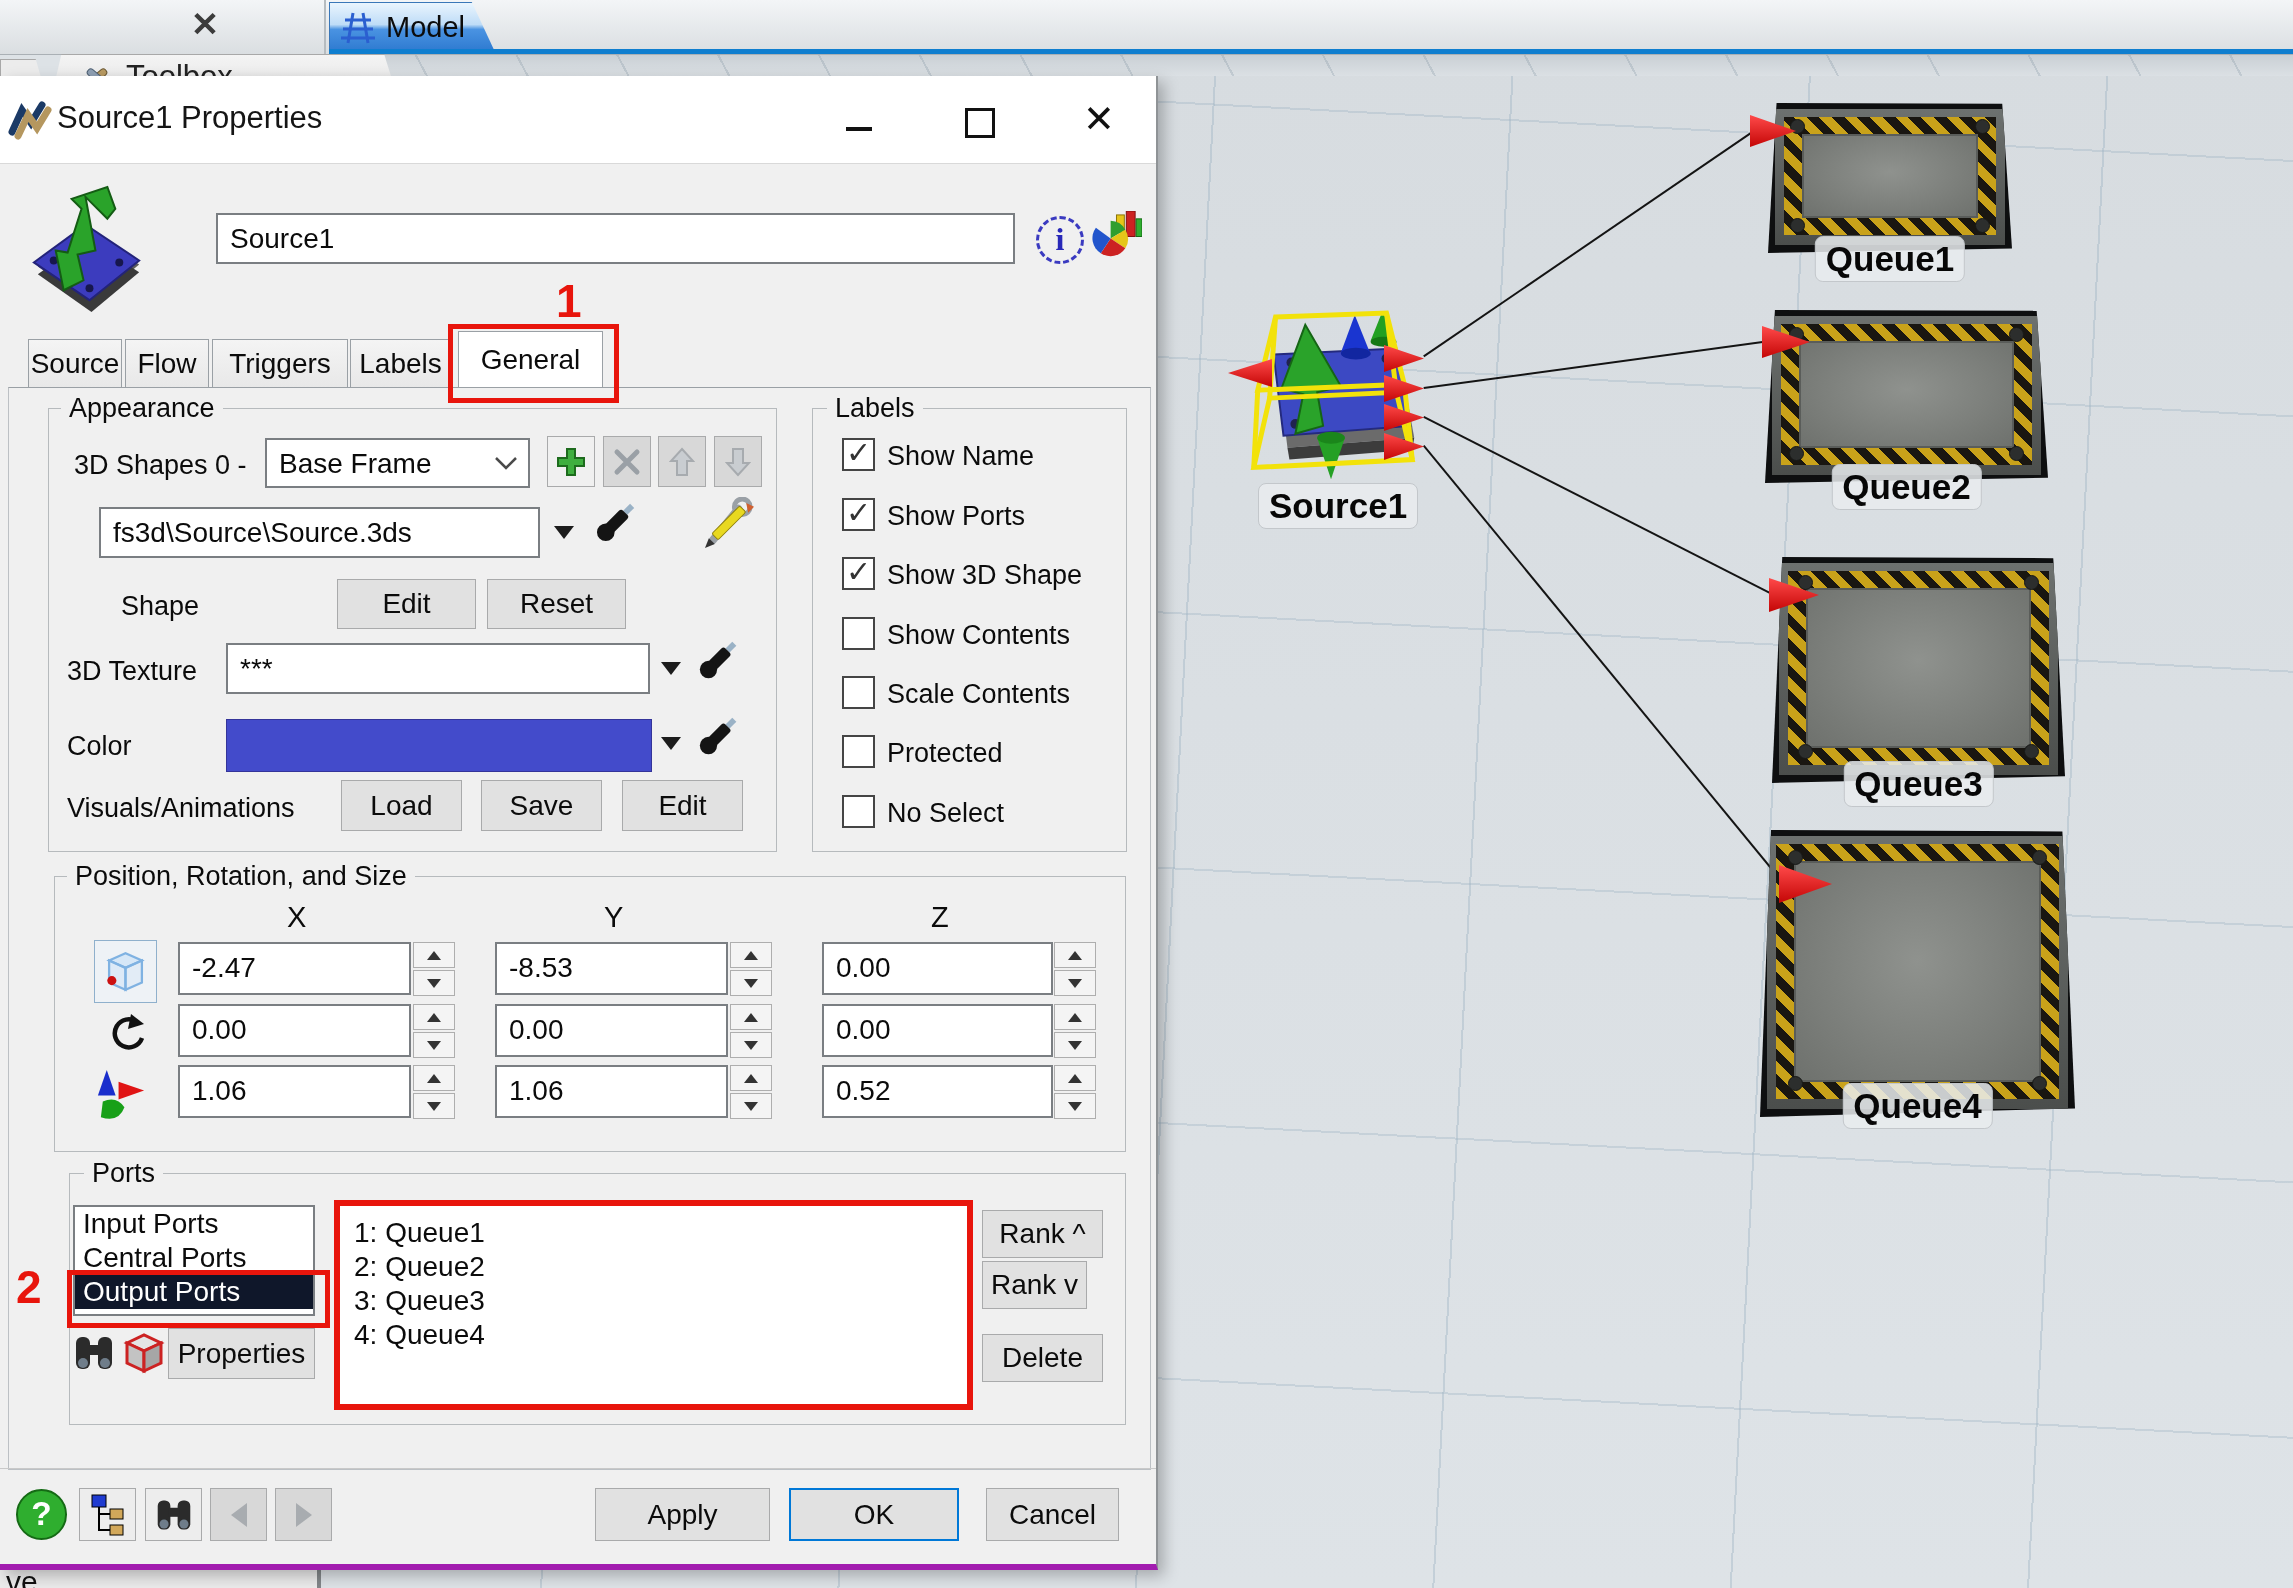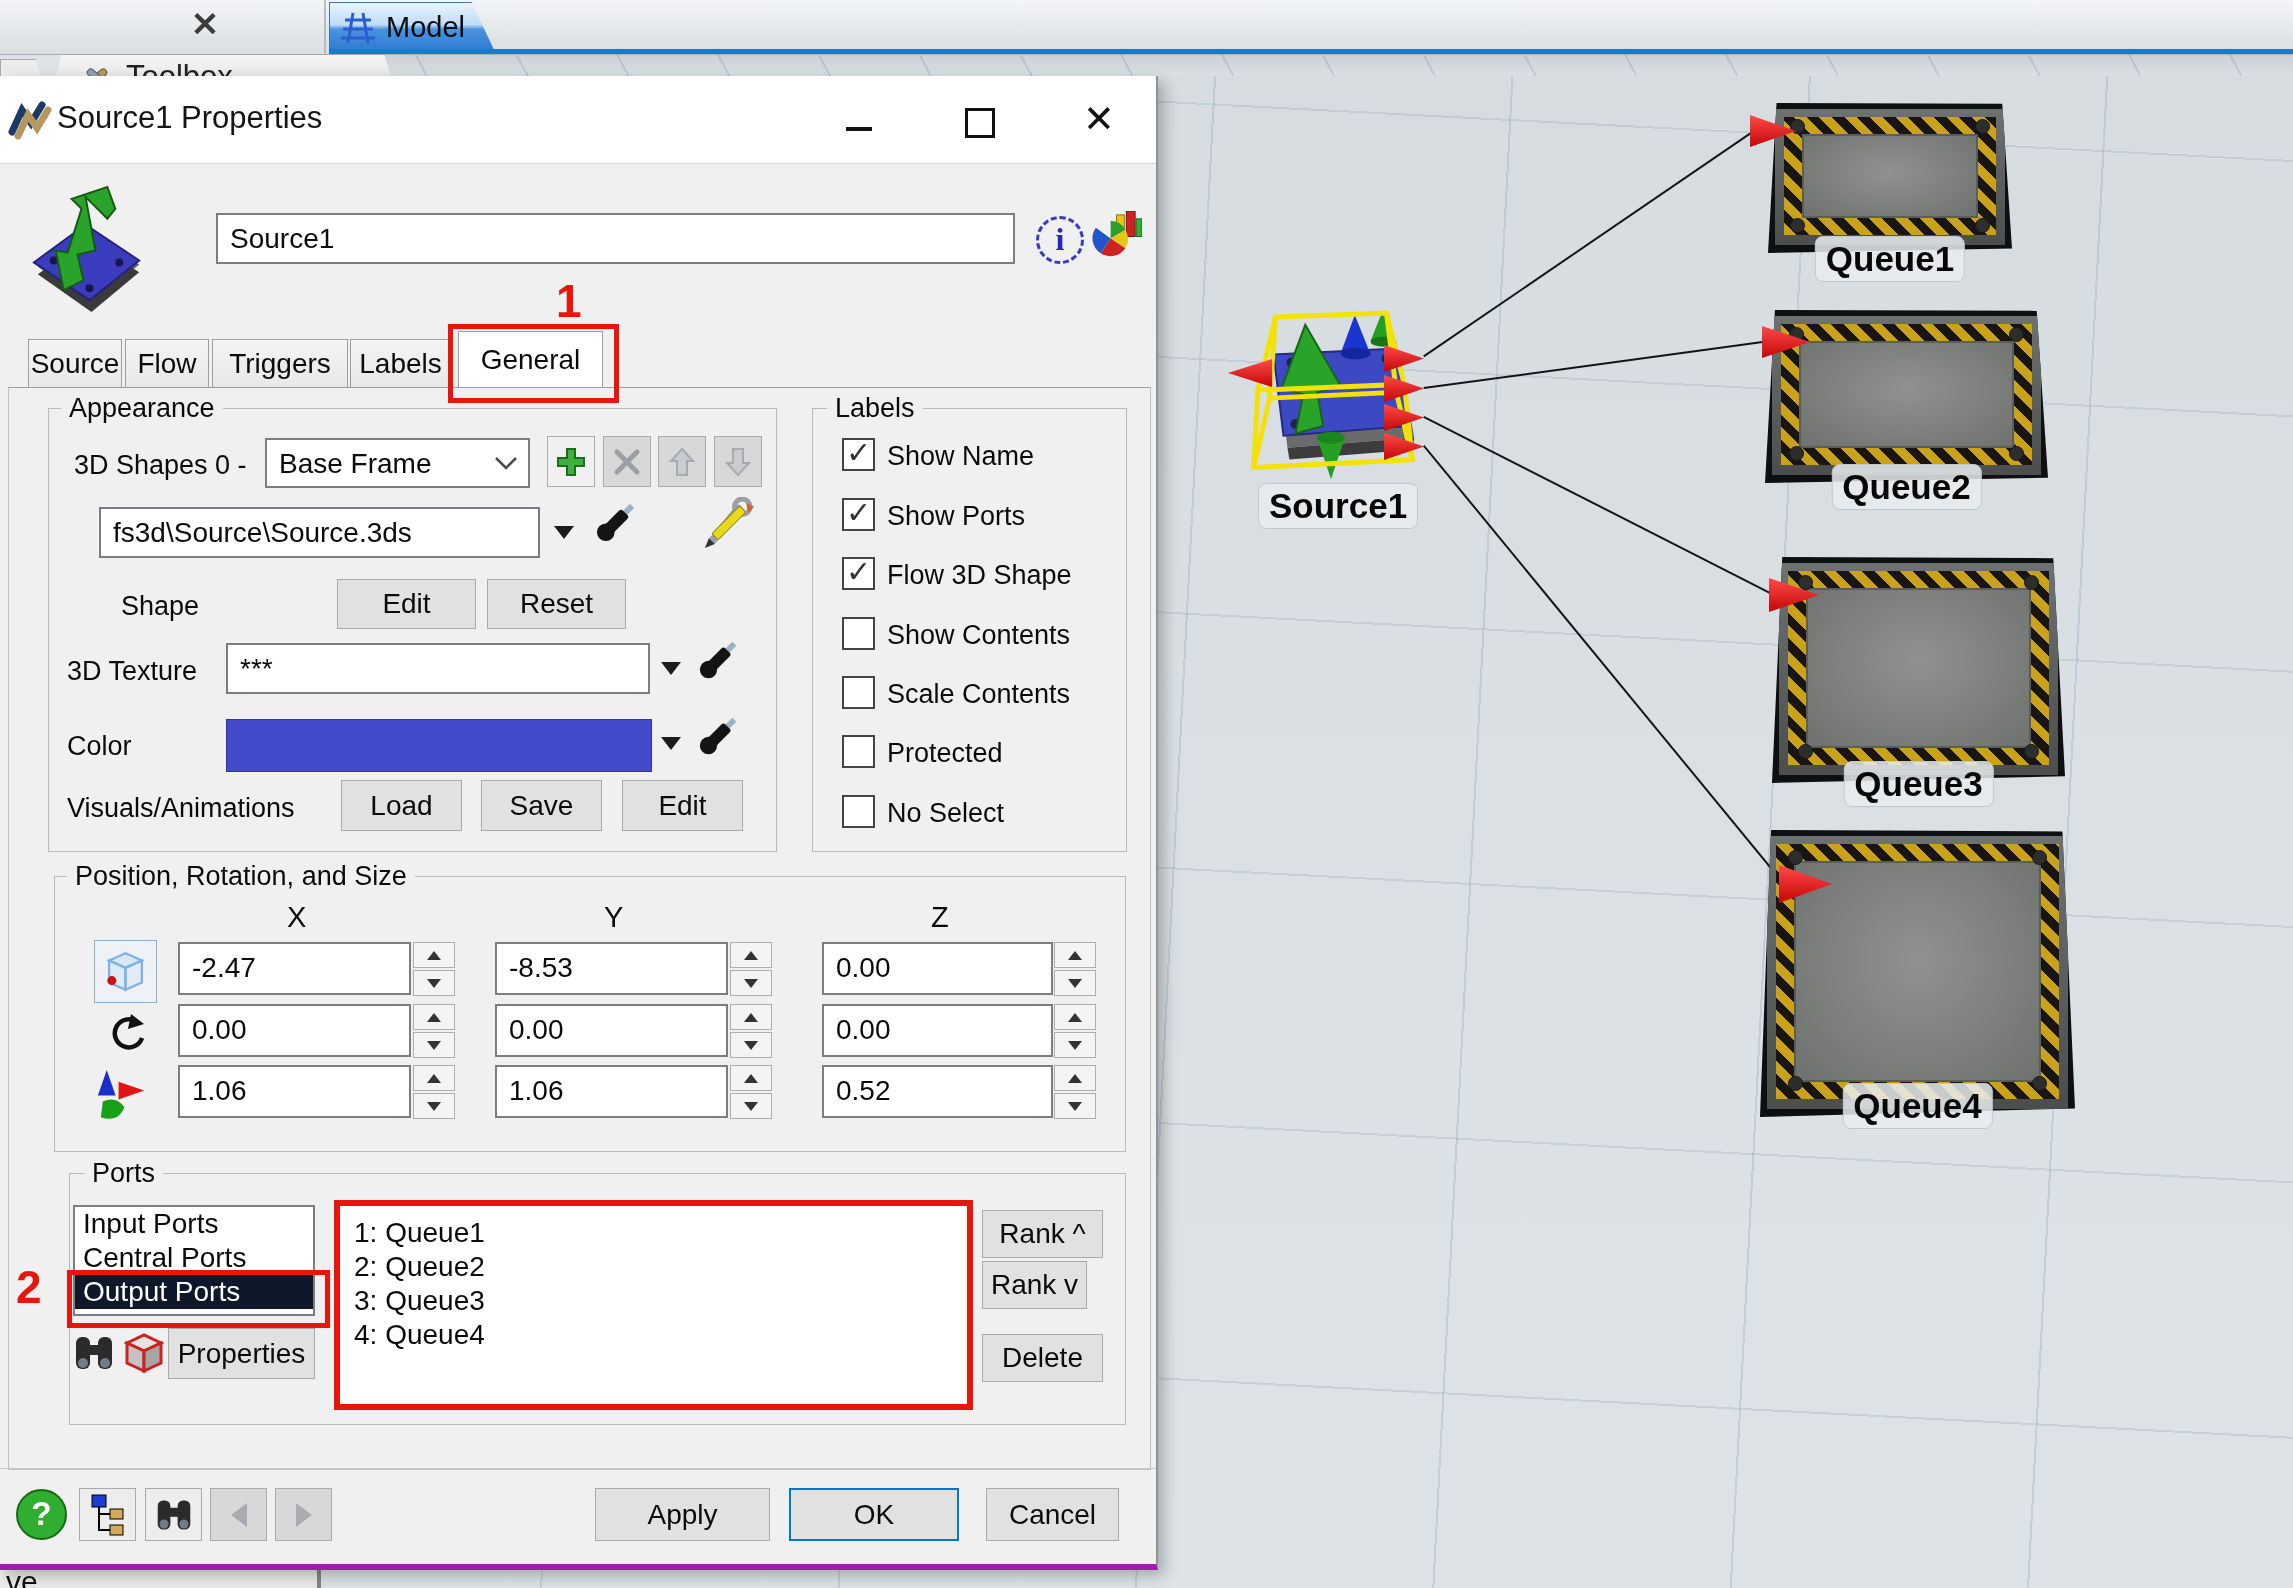--- a/index.html
+++ b/index.html
@@ -392,21 +392,21 @@
   <div class="btn" style="left:622px;top:704px;width:121px;height:51px;">Edit</div>
 
   <div class="group" style="left:812px;top:332px;width:313px;height:442px;"></div>
   <span class="legend" style="left:827px;top:317px;">Labels</span>
 
   <div class="cb" style="left:842px;top:362px;">✓</div>
   <span class="lab" style="left:887px;top:365px;">Show Name</span>
   <div class="cb" style="left:842px;top:422px;">✓</div>
   <span class="lab" style="left:887px;top:425px;">Show Ports</span>
   <div class="cb" style="left:842px;top:481px;">✓</div>
-  <span class="lab" style="left:887px;top:484px;">Flow 3D Shape</span>
+  <span class="lab" style="left:887px;top:484px;">Show 3D Shape</span>
   <div class="cb" style="left:842px;top:541px;"></div>
   <span class="lab" style="left:887px;top:544px;">Show Contents</span>
   <div class="cb" style="left:842px;top:600px;"></div>
   <span class="lab" style="left:887px;top:603px;">Scale Contents</span>
   <div class="cb" style="left:842px;top:659px;"></div>
   <span class="lab" style="left:887px;top:662px;">Protected</span>
   <div class="cb" style="left:842px;top:719px;"></div>
   <span class="lab" style="left:887px;top:722px;">No Select</span>
 
   <div class="group" style="left:54px;top:800px;width:1070px;height:274px;"></div>

